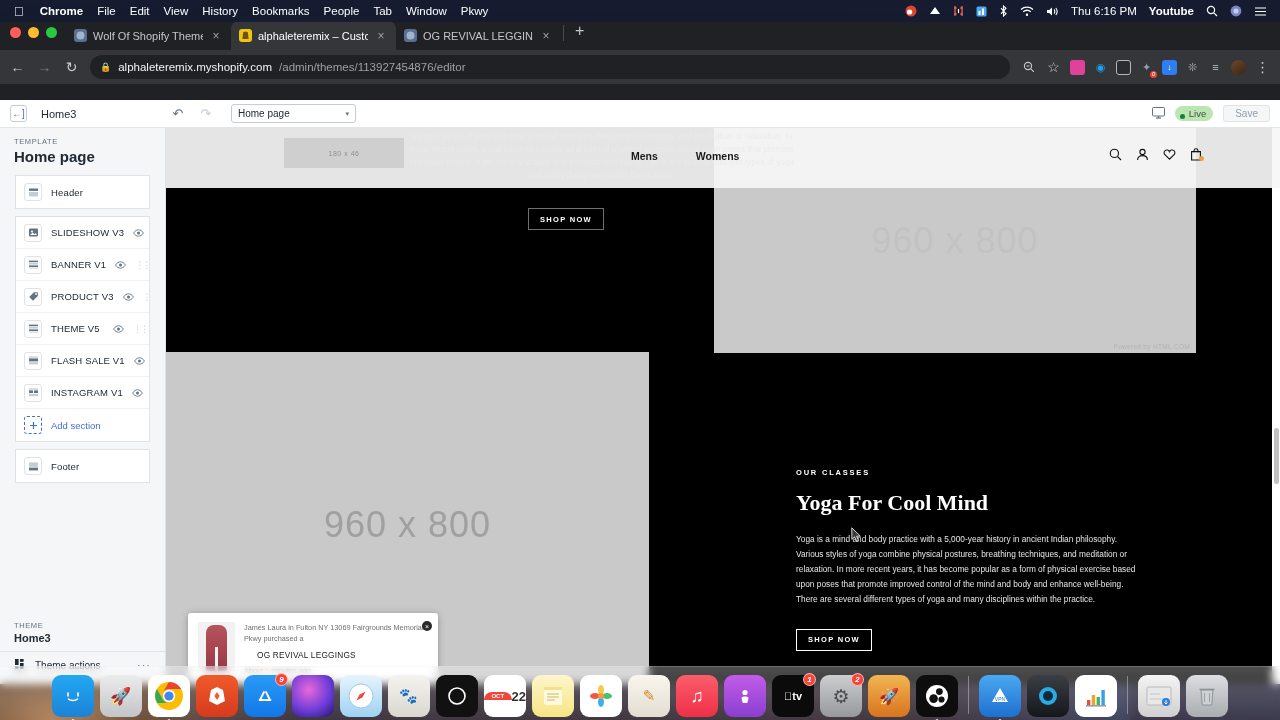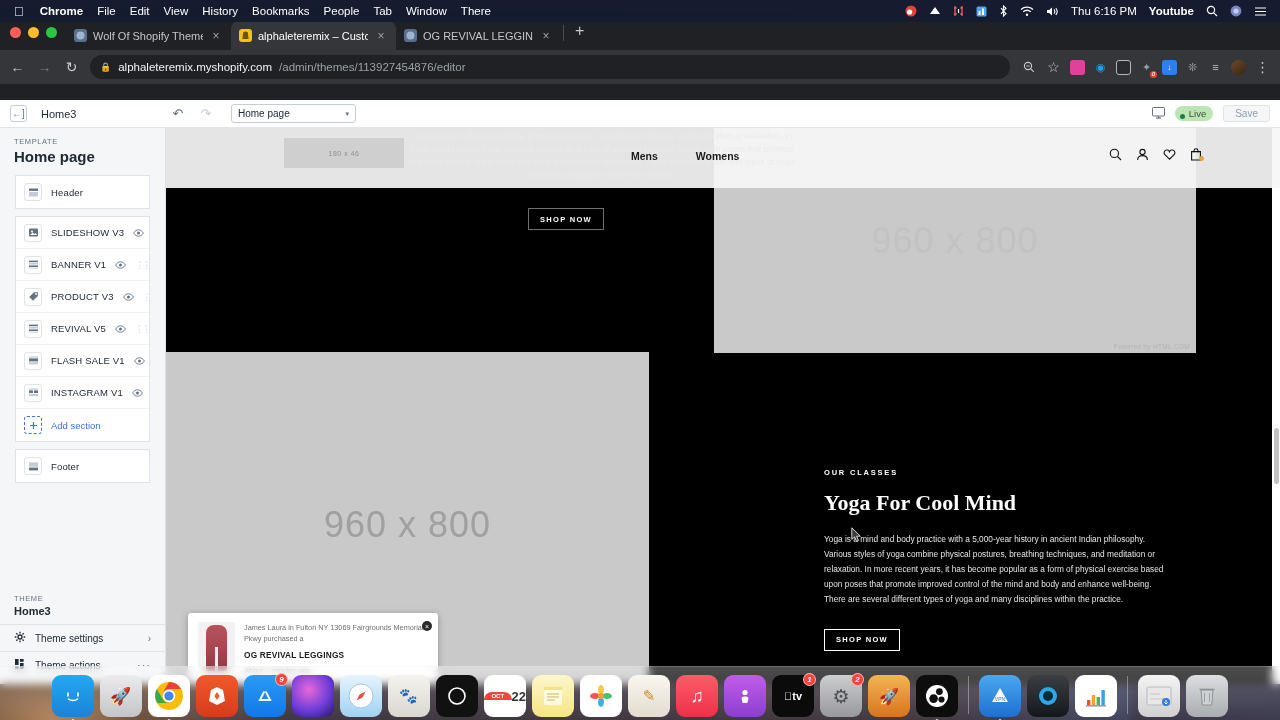--- a/index.html
+++ b/index.html
@@ -195,21 +195,21 @@
   .right-img{
     position:absolute; left:548px; top:0; width:482px; height:225px;
     background:#c9c9c9; color:#c2c2c2; font-size:36px;
     display:flex; align-items:center; justify-content:center; letter-spacing:1px;
   }
   .right-img .credit{
     position:absolute; right:6px; bottom:3px; font-size:6.5px; color:#b3b3b3; letter-spacing:.3px;
   }
 
   
-  .yoga{ position:absolute; left:658px; top:340px; width:340px; color:#fff;}
+  .yoga{ position:absolute; left:630px; top:340px; width:340px; color:#fff;}
   .yoga .eyebrow{ font-size:7.5px; letter-spacing:1.8px; font-weight:bold; }
   .yoga h2{ font-family:"Liberation Serif", serif; font-size:22px; font-weight:bold; margin:13px 0 16px;}
   .yoga p{ font-size:8.3px; line-height:1.8; color:#e6e6e6; margin-bottom:22px;}
   .yoga .shop{
     width:76px;height:22px;border:1px solid #fff; color:#fff;
     font-size:7.5px;letter-spacing:1.3px;font-weight:bold;
     display:flex;align-items:center;justify-content:center;
   }
 
   
@@ -222,21 +222,21 @@
   .notif .thumb .legs{
     position:absolute;left:8px;top:3px;width:21px;height:46px;
     background:linear-gradient(180deg,#b4545e 0%,#a8444f 55%,#8e3a45 100%);
     border-radius:8px 8px 3px 3px;
   }
   .notif .thumb .legs:after{
     content:""; position:absolute; left:9px; top:22px; width:3px; height:24px; background:#f2f2f2;
   }
   .notif .ntxt{ flex:1; padding-top:1px;}
   .notif .line1{ font-size:7.3px; color:#6f6f6f; line-height:1.5;}
-  .notif .prod{ font-size:8.3px; font-weight:bold; color:#1a1a1a; margin:5px 0 6px; letter-spacing:.2px;}
+  .notif .prod{ font-size:8.3px; font-weight:normal; color:#1a1a1a; margin:5px 13px 6px; letter-spacing:.2px;}
   .notif .ago{ font-size:7.3px; color:#6f6f6f;}
   .notif .ago .num{ color:#e8b04b;}
   .notif .close{
     position:absolute; right:6px; top:8px; width:10px;height:10px;border-radius:50%;
     background:#2b2b2b; color:#fff; font-size:7px; display:flex;align-items:center;justify-content:center;
   }
 
   .cursor{ position:absolute; left:685px; top:399px; z-index:40;}
 
   
@@ -277,21 +277,21 @@
     <span class="apple"></span>
     <span class="mi bold">Chrome</span>
     <span class="mi">File</span>
     <span class="mi">Edit</span>
     <span class="mi">View</span>
     <span class="mi">History</span>
     <span class="mi">Bookmarks</span>
     <span class="mi">People</span>
     <span class="mi">Tab</span>
     <span class="mi">Window</span>
-    <span class="mi">There</span>
+    <span class="mi">Pkwy</span>
     <span class="spacer"></span>
 
     <span class="ri">
       <svg width="12" height="12" viewBox="0 0 12 12">
           <circle cx="6" cy="6" r="5.5" fill="#d43"></circle>
           <circle cx="4.6" cy="7" r="2.6" fill="#fff"></circle>
         </svg>
     </span>
     <span class="ri">
       <svg width="12" height="12" viewBox="0 0 12 12">
@@ -523,21 +523,21 @@
             </div>
             <div class="sec-row">
               <span class="sec-ico">
                 <svg width="11" height="11" viewBox="0 0 11 11">
                     <rect x="1" y="1.6" width="9" height="1.6" fill="#637381"></rect>
                     <rect x="1" y="4" width="9" height="1.6" fill="#c4cdd5"></rect>
                     <rect x="1" y="6.4" width="9" height="1.6" fill="#637381"></rect>
                     <rect x="1" y="8.6" width="9" height="1" fill="#c4cdd5"></rect>
                   </svg>
               </span>
-              <span class="sec-label">REVIVAL V5</span>
+              <span class="sec-label">THEME V5</span>
               <span class="sec-eye">
                 <svg width="11" height="8" viewBox="0 0 11 8">
                     <path d="M0.6 4C2 1.6 3.8 0.8 5.5 0.8S9 1.6 10.4 4C9 6.4 7.2 7.2 5.5 7.2S2 6.4 0.6 4z" stroke="#637381" fill="none" stroke-width=".9"></path>
                     <circle cx="5.5" cy="4" r="1.5" fill="#637381"></circle>
                   </svg>
               </span>
               <span class="sec-drag">⋮⋮</span>
             </div>
             <div class="sec-row">
               <span class="sec-ico">
@@ -594,30 +594,20 @@
               </span>
               <span class="sec-label">Footer</span>
             </div>
           </div>
 
           <div class="sb-spacer"></div>
 
           <div class="sb-foot">
             <div class="sb-eyebrow">THEME</div>
             <div class="sb-theme">Home3</div>
-            <div class="foot-row">
-              <span>
-                <svg width="12" height="12" viewBox="0 0 12 12">
-                    <circle cx="6" cy="6" r="2" fill="none" stroke="#212b36" stroke-width="1.3"></circle>
-                    <path d="M6 .8v1.6M6 9.6v1.6M.8 6h1.6M9.6 6h1.6M2.3 2.3l1.2 1.2M8.5 8.5l1.2 1.2M9.7 2.3 8.5 3.5M3.5 8.5 2.3 9.7" stroke="#212b36" stroke-width="1.3"></path>
-                  </svg>
-              </span>
-              <span>Theme settings</span>
-              <span class="chev">›</span>
-            </div>
             <div class="foot-row">
               <span>
                 <svg width="12" height="12" viewBox="0 0 12 12">
                     <rect x="1" y="1" width="3.6" height="6" fill="#212b36"></rect>
                     <rect x="1" y="8.2" width="3.6" height="2.8" fill="#212b36"></rect>
                     <rect x="6" y="1" width="3.6" height="2.8" fill="#212b36"></rect>
                     <rect x="6" y="5" width="3.6" height="6" fill="#212b36"></rect>
                   </svg>
               </span>
               <span>Theme actions</span>

